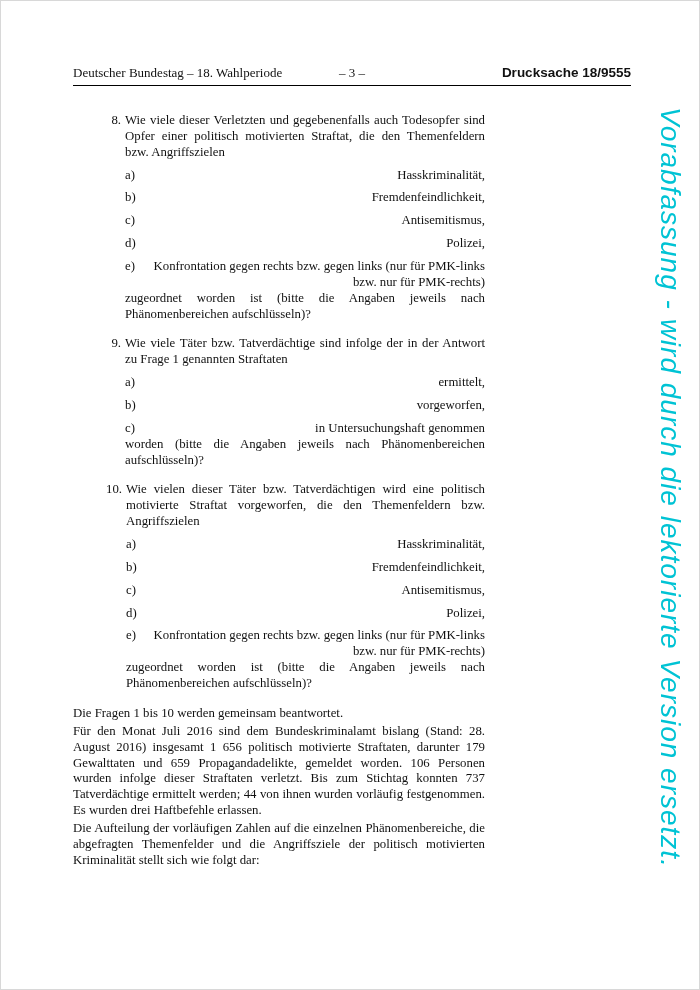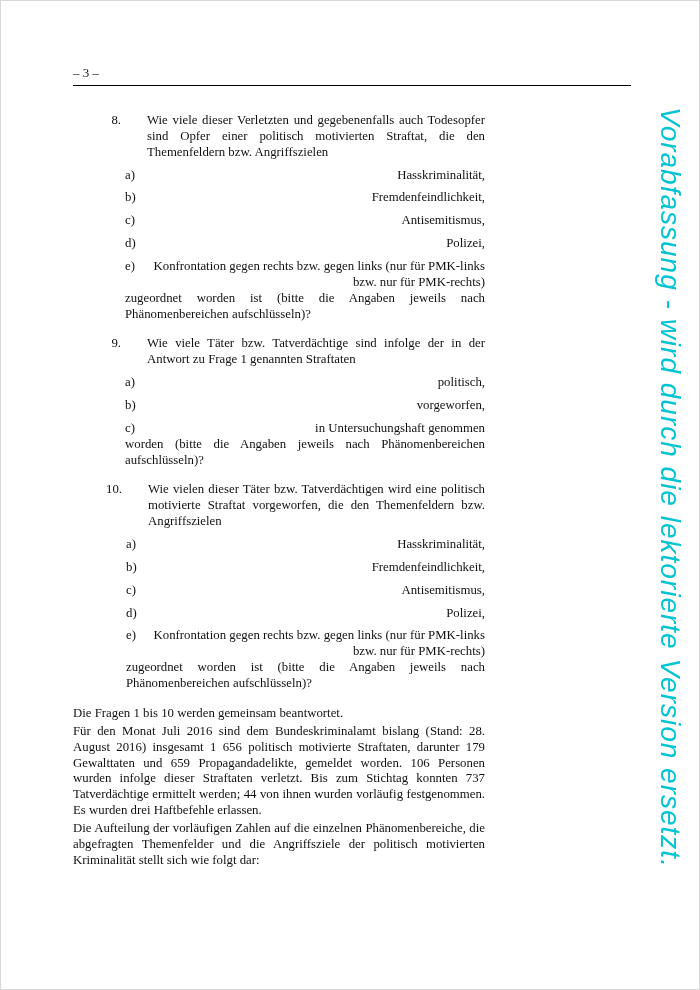--- a/index.html
+++ b/index.html
@@ -34,21 +34,21 @@
   }
   .content {
     position:absolute;
     top:112px; left:72px; width:412px;
     font-size:12.8px; line-height:1.24;
     text-align:justify;
   }
   .question { display:flex; margin-bottom:14px; }
   .q-num { flex:0 0 19px; margin-left:33px; text-align:right; padding-right:4px; }
   .q-body { flex:1; }
-  .q-intro { text-align:justify;margin-left:22px; }
+  .q-intro { text-align:justify; }
   .sub { display:flex; margin-top:7px; }
   .s-label { flex:0 0 17px; }
   .s-text { flex:1; text-align:right; }
   .q-outro { text-align:justify; }
   .para { margin-top:2px; text-align:justify; }
   .para:first-of-type { margin-top:6px; }
   .watermark {
     position:absolute;
     top:106px; right:13px;
     writing-mode:vertical-rl;
@@ -58,21 +58,23 @@
     letter-spacing:1px;
     white-space:nowrap;
   }
 </style>
 </head>
 <body>
 
 <div class="page">
 
   <div class="header">
+    <span class="h-left">Deutscher Bundestag – 18. Wahlperiode</span>
     <span class="h-center">– 3 –</span>
+    <span class="h-right"><span>Drucksache</span>&nbsp;<span>18/9555</span></span>
   </div>
   <div class="rule"></div>
 
   <div class="content">
 
     <div class="question">
       <div class="q-num">8.</div>
       <div class="q-body">
         <p class="q-intro">Wie viele dieser Verletzten und gegebenenfalls auch Todesopfer sind Opfer einer politisch motivierten Straftat, die den Themenfeldern bzw. Angriffszielen</p>
         <div class="sub">
@@ -98,21 +100,21 @@
         <p class="q-outro">zugeordnet worden ist (bitte die Angaben jeweils nach Phänomenbereichen aufschlüsseln)?</p>
       </div>
     </div>
 
     <div class="question">
       <div class="q-num">9.</div>
       <div class="q-body">
         <p class="q-intro">Wie viele Täter bzw. Tatverdächtige sind infolge der in der Antwort zu Frage 1 genannten Straftaten</p>
         <div class="sub">
           <span class="s-label">a)</span>
-          <span class="s-text">politisch,</span>
+          <span class="s-text">ermittelt,</span>
         </div>
         <div class="sub">
           <span class="s-label">b)</span>
           <span class="s-text">vorgeworfen,</span>
         </div>
         <div class="sub">
           <span class="s-label">c)</span>
           <span class="s-text">in Untersuchungshaft genommen</span>
         </div>
         <p class="q-outro">worden (bitte die Angaben jeweils nach Phänomenbereichen aufschlüsseln)?</p>

